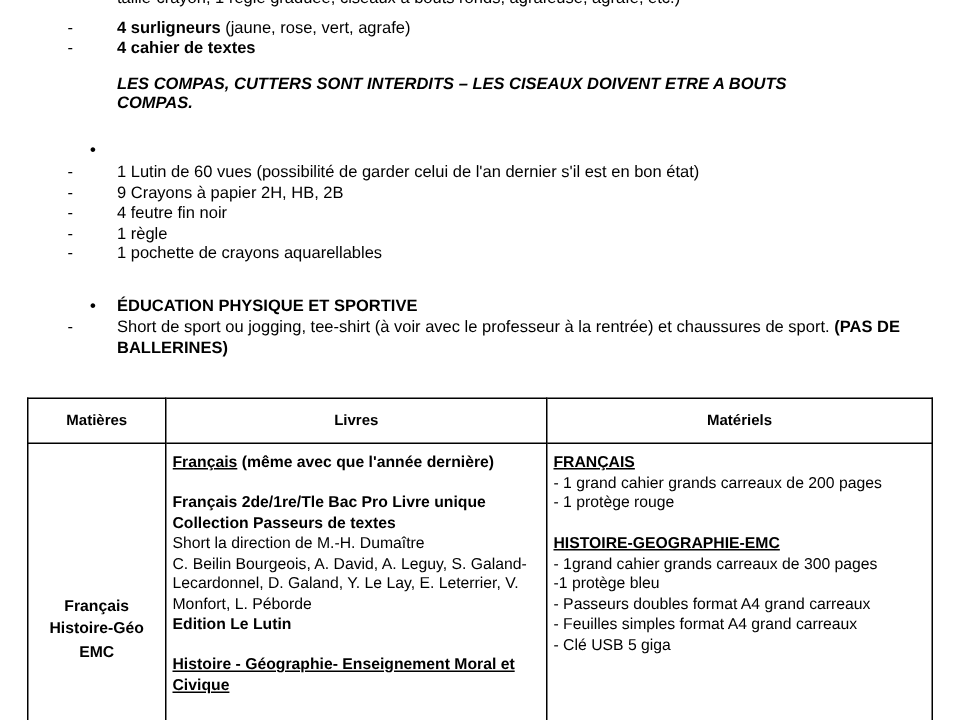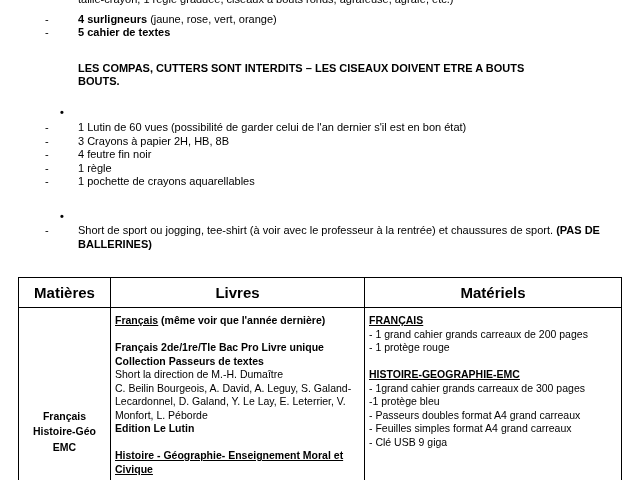--- a/index.html
+++ b/index.html
@@ -22,37 +22,37 @@
 
   .dash-row { display: flex; margin-left: 45px; line-height: 13.5px; }
   .dash { width: 33px; flex: none; }
   .txt { flex: 1; padding-right: 20px; }
   .txt-narrow { flex: 1; padding-right: 32px; }
 
   .bullet-row { display: flex; margin-left: 60px; line-height: 13.5px; font-weight: bold; }
   .bullet { width: 18px; flex: none; }
 
   .mt-item1 { margin-top: 6px; }
-  .warning { margin-left: 78px; margin-top: 22px; font-weight: bold; }
+  .warning { margin-left: 78px; margin-top: 10px; font-weight: bold; font-style: italic; }
   .mt-arts { margin-top: 17px; }
   .mt-list { margin-top: 2px; }
   .mt-eps { margin-top: 21px; }
   .mt-eps-item { margin-top: 1px; }
 
   table.tbl {
     margin: 26px 0 0 18px;
     width: 603px;
     border-collapse: collapse;
     table-layout: fixed;
   }
   .tbl th, .tbl td { border: 1px solid #000000; }
   .tbl th {
     height: 30px;
     font-weight: bold;
-    font-size: 15px;
+    font-size: 10px;
     text-align: center;
     vertical-align: middle;
   }
   .tbl td { vertical-align: top; padding: 6px 4px; font-size: 10.5px; }
   .cell-matieres { text-align: center; vertical-align: middle !important; font-weight: bold; font-size: 11px; }
   .subject { line-height: 13px; margin: 2.5px 0; }
   .cell-body { min-height: 235px; }
   .tline { line-height: 13.5px; }
   .nowrap { white-space: nowrap; overflow: hidden; }
   .blank { height: 13.5px; }
@@ -60,61 +60,62 @@
 </head>
 <body>
 
 <div class="page">
   <div class="flow">
 
     <div class="line indent-text">taille-crayon, 1 règle graduée, ciseaux à bouts ronds, agrafeuse, agrafe, etc.)</div>
 
     <div class="dash-row mt-item1">
       <span class="dash">-</span>
-      <span class="txt"><b>4 surligneurs</b><span> (jaune, rose, vert, orange)</span></span>
+      <span class="txt"><b>4 surligneurs</b><span> (jaune, rose, vert, agrafe)</span></span>
     </div>
     <div class="dash-row">
       <span class="dash">-</span>
-      <span class="txt"><b>5 cahier de textes</b></span>
+      <span class="txt"><b>4 cahier de textes</b></span>
     </div>
 
     <div class="warning">
       <div class="line">LES COMPAS, CUTTERS SONT INTERDITS – LES CISEAUX DOIVENT ETRE A BOUTS</div>
-      <div class="line">BOUTS.</div>
+      <div class="line">COMPAS.</div>
     </div>
 
     <div class="bullet-row mt-arts">
       <span class="bullet">•</span>
     </div>
 
     <div class="mt-list">
       <div class="dash-row">
         <span class="dash">-</span>
         <span class="txt">1 Lutin de 60 vues (possibilité de garder celui de l'an dernier s'il est en bon état)</span>
       </div>
       <div class="dash-row">
         <span class="dash">-</span>
-        <span class="txt">3 Crayons à papier 2H, HB, 8B</span>
+        <span class="txt">9 Crayons à papier 2H, HB, 2B</span>
       </div>
       <div class="dash-row">
         <span class="dash">-</span>
         <span class="txt">4 feutre fin noir</span>
       </div>
       <div class="dash-row">
         <span class="dash">-</span>
         <span class="txt">1 règle</span>
       </div>
       <div class="dash-row">
         <span class="dash">-</span>
         <span class="txt">1 pochette de crayons aquarellables</span>
       </div>
     </div>
 
     <div class="bullet-row mt-eps">
       <span class="bullet">•</span>
+      <span>ÉDUCATION PHYSIQUE ET SPORTIVE</span>
     </div>
 
     <div class="dash-row mt-eps-item">
       <span class="dash">-</span>
       <span class="txt-narrow"><span>Short de sport ou jogging, tee-shirt (à voir avec le professeur à la rentrée)  et chaussures de sport. </span><b>(PAS DE BALLERINES)</b></span>
     </div>
 
     <table class="tbl">
       <colgroup>
         <col style="width:92px">
@@ -130,21 +131,21 @@
       </thead>
       <tbody>
         <tr>
           <td class="cell-matieres">
             <div class="subject">Français</div>
             <div class="subject">Histoire-Géo</div>
             <div class="subject">EMC</div>
           </td>
           <td>
             <div class="cell-body">
-              <div class="tline b nowrap"><span class="u">Français</span><span> (même voir que l'année dernière)</span></div>
+              <div class="tline b nowrap"><span class="u">Français</span><span> (même avec que l'année dernière)</span></div>
               <div class="blank"></div>
               <div class="tline b nowrap">Français 2de/1re/Tle Bac Pro Livre unique</div>
               <div class="tline b">Collection Passeurs de textes</div>
               <div class="tline">Short la direction de M.-H. Dumaître</div>
               <div class="tline">C. Beilin Bourgeois, A. David, A. Leguy, S. Galand-Lecardonnel, D. Galand, Y. Le Lay, E. Leterrier, V. Monfort, L. Péborde</div>
               <div class="tline b">Edition Le Lutin</div>
               <div class="blank"></div>
               <div class="tline b u">Histoire - Géographie- Enseignement Moral et Civique</div>
             </div>
           </td>
@@ -152,21 +153,21 @@
             <div class="cell-body">
               <div class="tline b"><span class="u">FRANÇAIS</span></div>
               <div class="tline">- 1 grand cahier grands carreaux de 200 pages</div>
               <div class="tline">- 1 protège rouge</div>
               <div class="blank"></div>
               <div class="tline b"><span class="u">HISTOIRE-GEOGRAPHIE-EMC</span></div>
               <div class="tline nowrap">- 1grand cahier grands carreaux de 300 pages</div>
               <div class="tline nowrap">-1 protège bleu</div>
               <div class="tline nowrap">- Passeurs doubles format A4 grand carreaux</div>
               <div class="tline nowrap">- Feuilles simples format A4 grand carreaux</div>
-              <div class="tline nowrap">- Clé USB 9 giga</div>
+              <div class="tline nowrap">- Clé USB 5 giga</div>
             </div>
           </td>
         </tr>
       </tbody>
     </table>
 
   </div>
 </div>
 
 </body></html>

